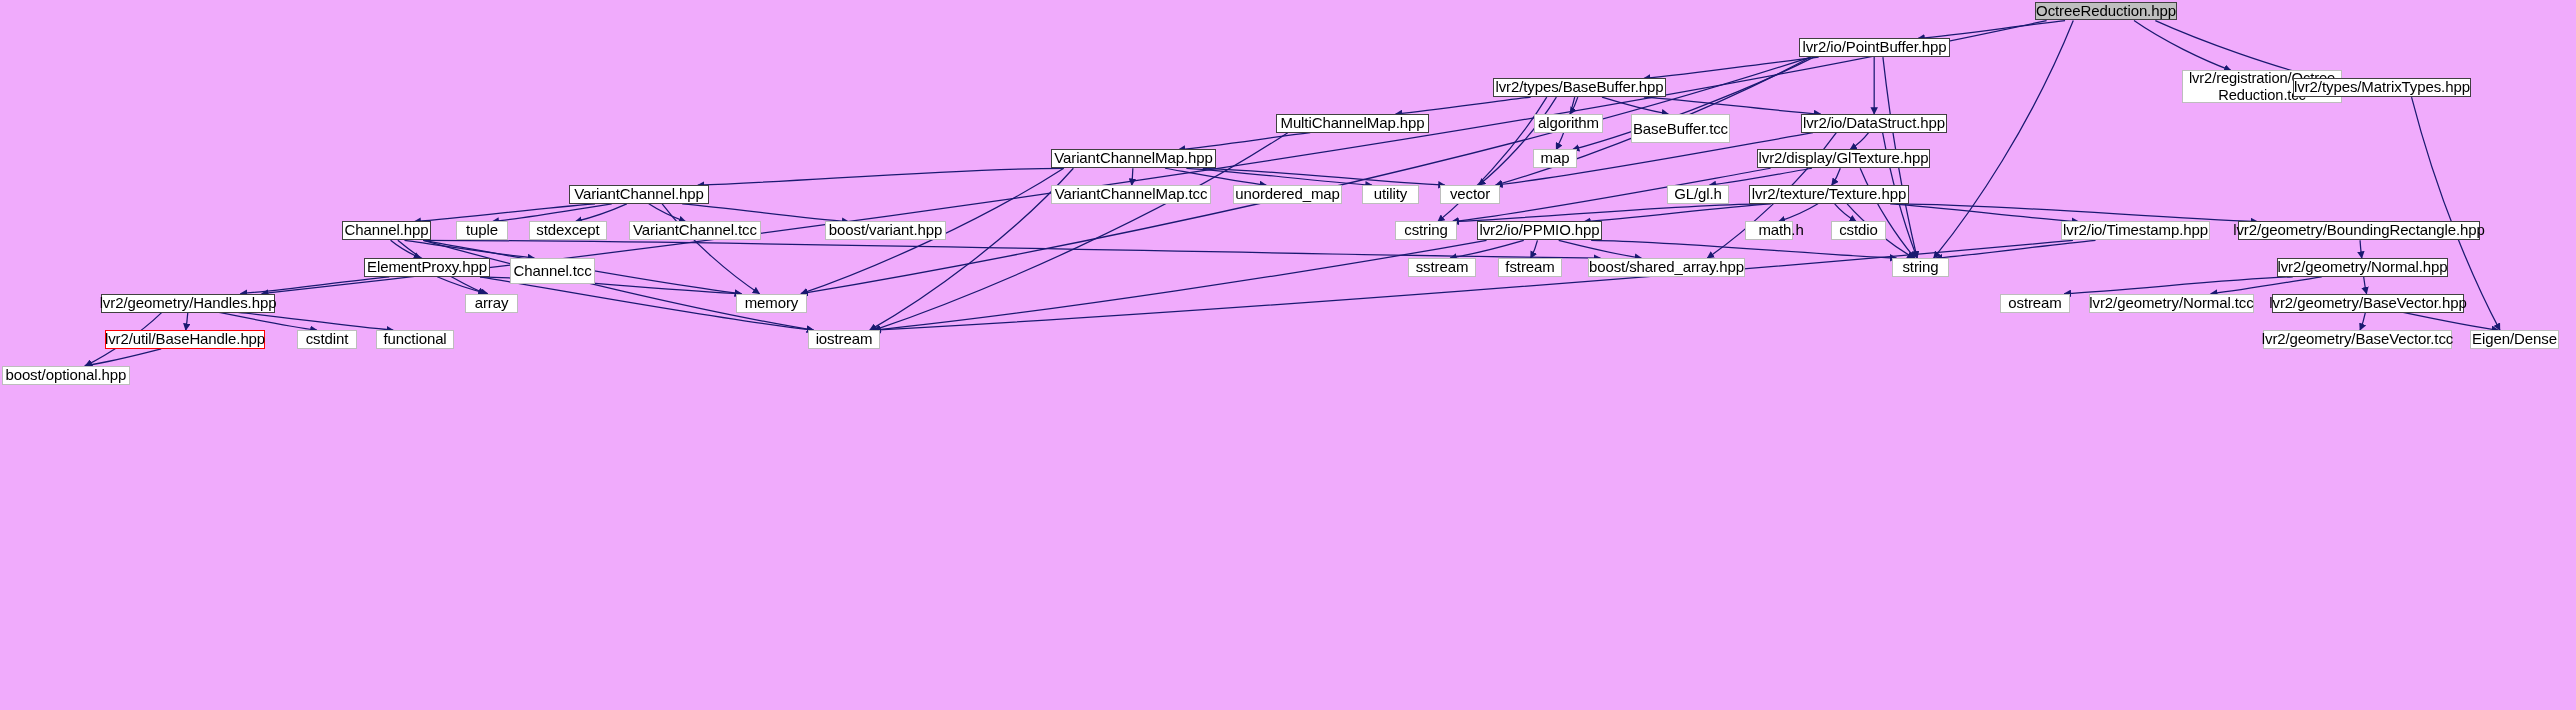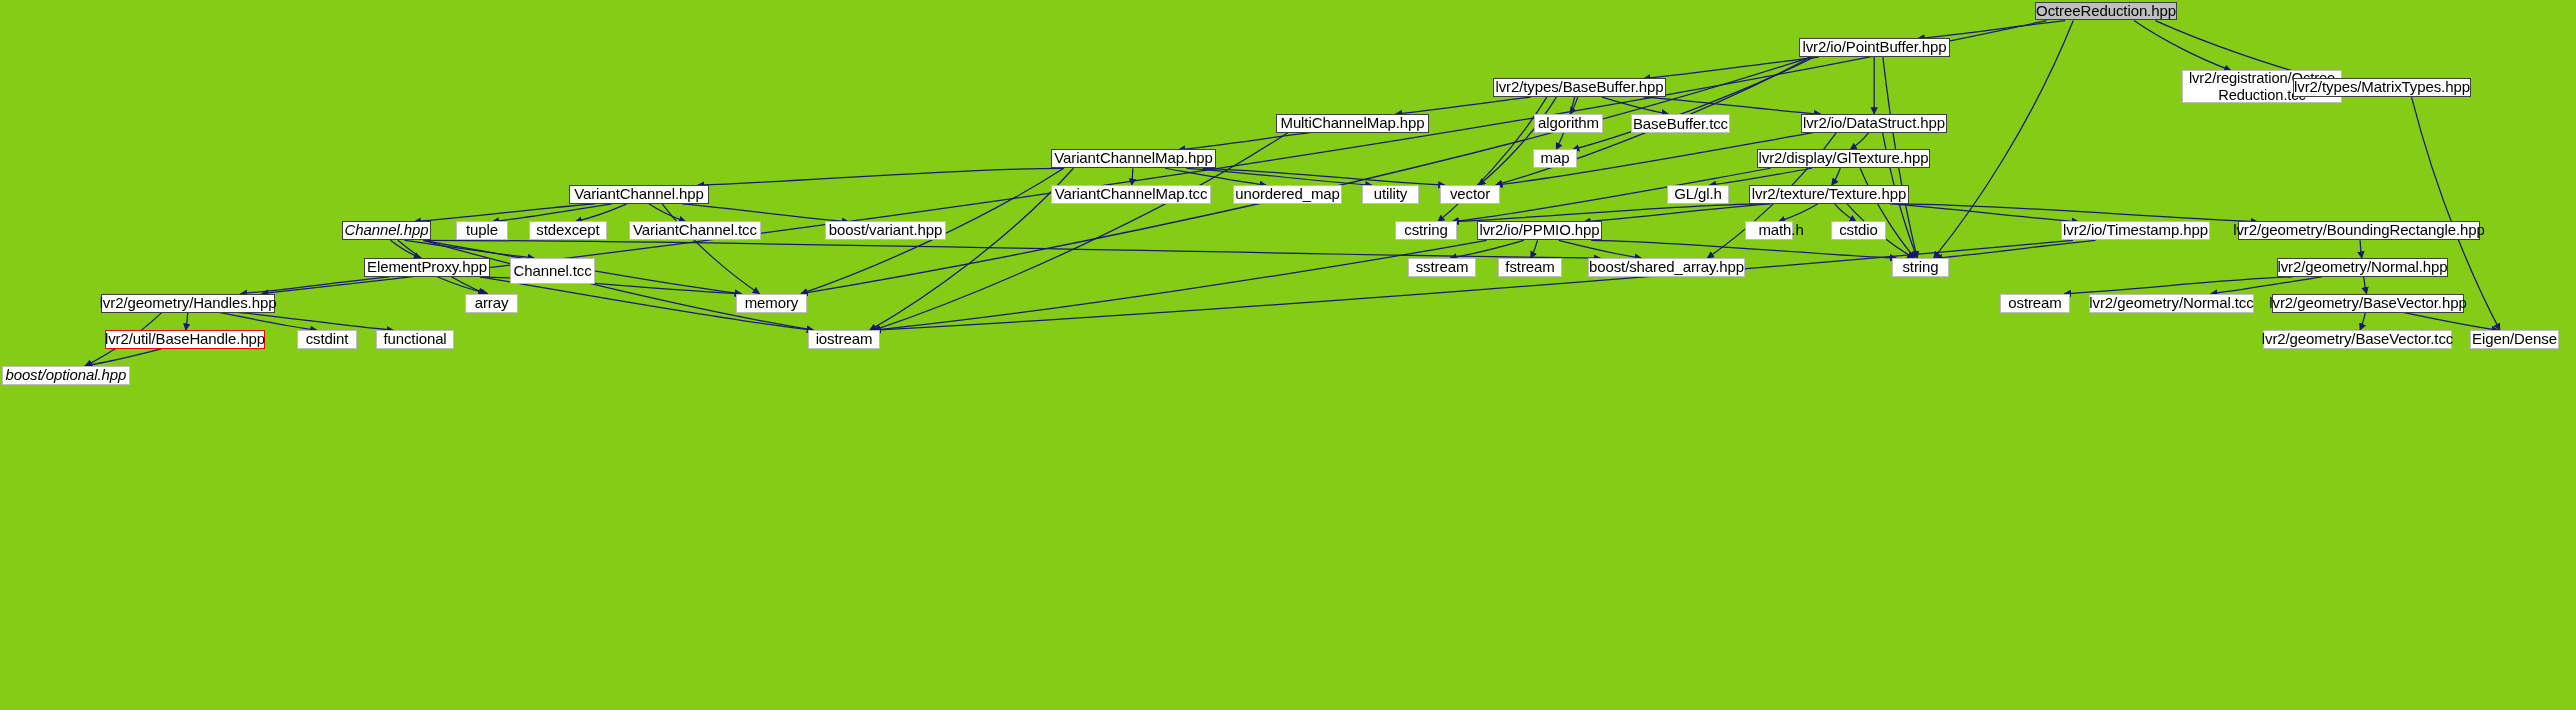--- a/index.html
+++ b/index.html
@@ -4,21 +4,21 @@
 <style>
   html, body {
     margin: 0;
     padding: 0;
     background: #ffffff;
   }
   #graph {
     position: relative;
     width: 2576px;
     height: 711px;
-    background: #84cc16;
+    background: #f0abfc;
     font-family: "Liberation Sans", sans-serif;
     overflow: hidden;
   }
   #edges {
     position: absolute;
     left: 0;
     top: 0;
     width: 2576px;
     height: 711px;
     pointer-events: none;
@@ -145,33 +145,33 @@
       </g>
   </svg>
   <div id="nodes">
       <div class="node root" style="left: 2035px; top: 1.8px; width: 142px; height: 18.7px;">OctreeReduction.hpp</div>
       <div class="node two" style="left: 2182px; top: 70px; width: 160px; height: 33px;">lvr2/registration/Octree<br>Reduction.tcc</div>
       <div class="node hdr" style="left: 1799px; top: 38px; width: 151px; height: 18.7px;">lvr2/io/PointBuffer.hpp</div>
       <div class="node hdr" style="left: 2293px; top: 78px; width: 178px; height: 18.7px;">lvr2/types/MatrixTypes.hpp</div>
       <div class="node hdr" style="left: 1493px; top: 78px; width: 173px; height: 18.7px;">lvr2/types/BaseBuffer.hpp</div>
       <div class="node hdr" style="left: 1276px; top: 114px; width: 153px; height: 18.7px;">MultiChannelMap.hpp</div>
       <div class="node" style="left: 1534px; top: 114px; width: 69px; height: 18.7px;">algorithm</div>
-      <div class="node" style="left: 1631px; top: 114px; width: 99px; height: 19px;">BaseBuffer.tcc</div>
+      <div class="node" style="left: 1631px; top: 114px; width: 99px; height: 29px;">BaseBuffer.tcc</div>
       <div class="node hdr" style="left: 1801px; top: 114px; width: 146px; height: 18.7px;">lvr2/io/DataStruct.hpp</div>
       <div class="node hdr" style="left: 1051px; top: 149px; width: 165px; height: 18.7px;">VariantChannelMap.hpp</div>
       <div class="node" style="left: 1533px; top: 149px; width: 44px; height: 18.7px;">map</div>
       <div class="node hdr" style="left: 1757px; top: 149px; width: 173px; height: 18.7px;">lvr2/display/GlTexture.hpp</div>
       <div class="node hdr" style="left: 569px; top: 185px; width: 140px; height: 18.7px;">VariantChannel.hpp</div>
       <div class="node" style="left: 1051px; top: 185px; width: 160px; height: 18.7px;">VariantChannelMap.tcc</div>
       <div class="node" style="left: 1233px; top: 185px; width: 109px; height: 18.7px; text-align: right;">unordered_map</div>
       <div class="node" style="left: 1362px; top: 185px; width: 57px; height: 18.7px;">utility</div>
       <div class="node" style="left: 1440px; top: 185px; width: 60px; height: 18.7px;">vector</div>
       <div class="node" style="left: 1667px; top: 185px; width: 62px; height: 18.7px;">GL/gl.h</div>
       <div class="node hdr" style="left: 1749px; top: 185px; width: 160px; height: 18.7px;">lvr2/texture/Texture.hpp</div>
-      <div class="node hdr" style="left: 342px; top: 221px; width: 89px; height: 18.7px; font-style: italic;">Channel.hpp</div>
+      <div class="node hdr" style="left: 342px; top: 221px; width: 89px; height: 18.7px;">Channel.hpp</div>
       <div class="node" style="left: 456px; top: 221px; width: 52px; height: 18.7px;">tuple</div>
       <div class="node" style="left: 529px; top: 221px; width: 78px; height: 18.7px;">stdexcept</div>
       <div class="node" style="left: 629px; top: 221px; width: 132px; height: 18.7px;">VariantChannel.tcc</div>
       <div class="node" style="left: 825px; top: 221px; width: 121px; height: 18.7px;">boost/variant.hpp</div>
       <div class="node" style="left: 1395px; top: 221px; width: 62px; height: 18.7px;">cstring</div>
       <div class="node hdr" style="left: 1477px; top: 221px; width: 125px; height: 18.7px;">lvr2/io/PPMIO.hpp</div>
       <div class="node" style="left: 1745px; top: 221px; width: 48px; height: 18.7px; padding-left: 24px;">math.h</div>
       <div class="node" style="left: 1831px; top: 221px; width: 55px; height: 18.7px;">cstdio</div>
       <div class="node" style="left: 2061px; top: 221px; width: 149px; height: 18.7px;">lvr2/io/Timestamp.hpp</div>
       <div class="node hdr" style="left: 2238px; top: 221px; width: 242px; height: 18.7px;">lvr2/geometry/BoundingRectangle.hpp</div>
@@ -187,16 +187,16 @@
       <div class="node" style="left: 736px; top: 294px; width: 71px; height: 18.7px;">memory</div>
       <div class="node" style="left: 2000px; top: 294px; width: 70px; height: 18.7px;">ostream</div>
       <div class="node" style="left: 2089px; top: 294px; width: 165px; height: 18.7px;">lvr2/geometry/Normal.tcc</div>
       <div class="node hdr" style="left: 2272px; top: 294px; width: 192px; height: 18.7px;">lvr2/geometry/BaseVector.hpp</div>
       <div class="node hl" style="left: 105px; top: 330px; width: 160px; height: 18.7px;">lvr2/util/BaseHandle.hpp</div>
       <div class="node" style="left: 297px; top: 330px; width: 60px; height: 18.7px;">cstdint</div>
       <div class="node" style="left: 376px; top: 330px; width: 78px; height: 18.7px;">functional</div>
       <div class="node" style="left: 808px; top: 330px; width: 72px; height: 18.7px;">iostream</div>
       <div class="node" style="left: 2263px; top: 330px; width: 189px; height: 18.7px;">lvr2/geometry/BaseVector.tcc</div>
       <div class="node" style="left: 2470px; top: 330px; width: 89px; height: 18.7px;">Eigen/Dense</div>
-      <div class="node" style="left: 1.8px; top: 366px; width: 128px; height: 18.7px; font-style: italic;">boost/optional.hpp</div>
+      <div class="node" style="left: 1.8px; top: 366px; width: 128px; height: 18.7px;">boost/optional.hpp</div>
     </div>
 </div>
 
 
 </body></html>

